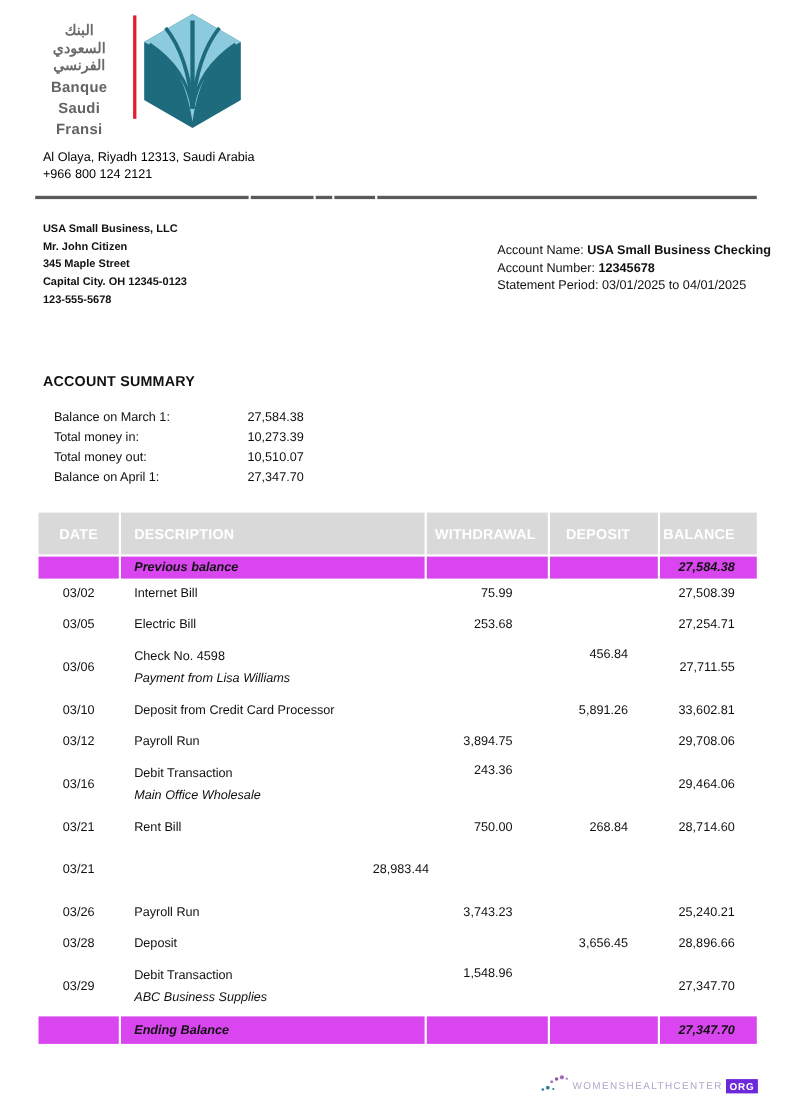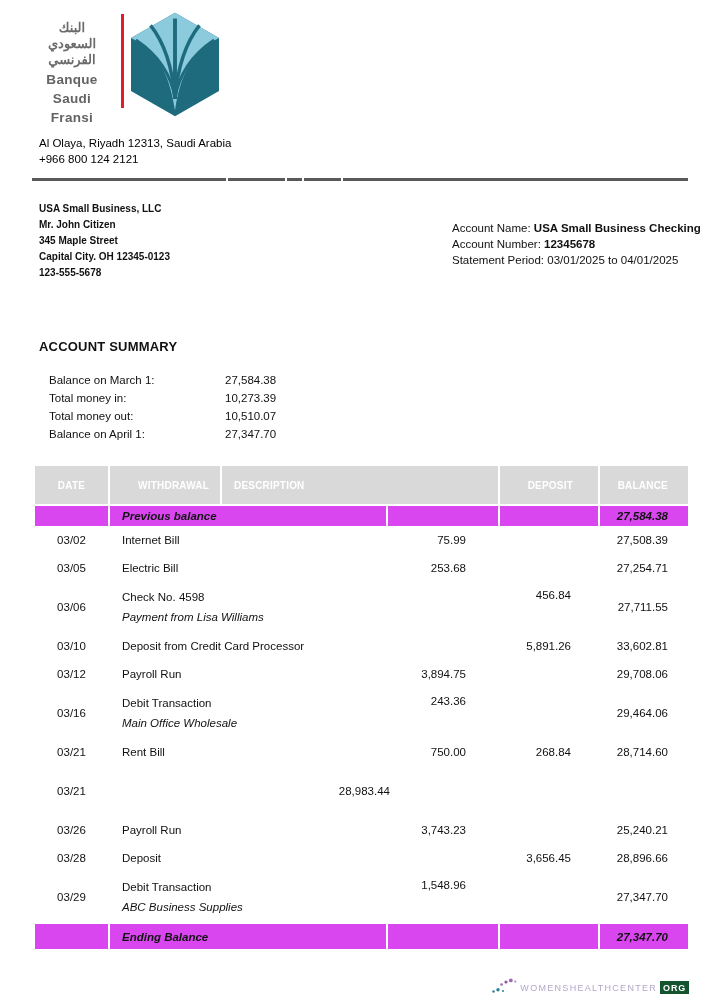--- a/index.html
+++ b/index.html
@@ -46,39 +46,39 @@
   .table { margin: 23px 0 0 35px; width: 653px; font-size: 11.5px; }
   .trow { display: flex; column-gap: 2px; align-items: center; background: #fff; }
   .c { display: flex; align-items: center; }
   .c.date { width: 73px; justify-content: center; }
   .c.desc { width: 276px; padding-left: 12px; align-items: flex-start; flex-direction: column; justify-content: center; }
   .c.wd  { width: 110px; justify-content: flex-end; padding-right: 32px; }
   .c.dp  { width: 98px;  justify-content: flex-end; padding-right: 27px; }
   .c.bal { width: 88px;  justify-content: flex-end; padding-right: 20px; }
 
   .thead { height: 38px; align-items: stretch; }
-  .thead .c { background: #d9d9d9; color: #ffffff; font-weight: bold; font-size: 10px; letter-spacing: 0.2px; }
+  .thead .c { background: #d9d9d9; color: #ffffff; font-weight: bold; font-size: 13px; letter-spacing: 0.2px; }
   .thead .c.wd { padding-right: 11px; }
   .thead .c.dp { padding-right: 25px; }
   .thead .c.bal { padding-right: 20px; }
 
   .hl { margin-top: 2px; height: 20px; align-items: stretch; font-weight: bold; }
   .hl .c { background: #d946ef; font-style: italic; }
   .hl.ending { height: 25px; }
 
   .body-row { min-height: 28px; }
   .body-row.double { min-height: 50px; }
   .body-row.double .c.wd, .body-row.double .c.dp { align-self: flex-start; padding-top: 7px; }
   .desc-main { line-height: 20px; }
   .desc-note { line-height: 20px; font-style: italic; }
 
   
   .watermark { position: absolute; right: 31px; bottom: 13px; display: flex; align-items: center; }
   .wm-text { font-size: 9px; letter-spacing: 1.3px; color: #b4a6ca; margin: 0 3px 0 2px; }
-  .wm-org { font-size: 9px; font-weight: bold; letter-spacing: 0.8px; color: #ffffff; background: #14532d; padding: 2px 3px 1px 3px; }
+  .wm-org { font-size: 9px; font-weight: bold; letter-spacing: 0.8px; color: #ffffff; background: #6d28d9; padding: 2px 3px 1px 3px; }
 </style>
 </head>
 <body>
 
 <div class="page">
 
   <div class="brand-row">
     <div class="brand-names">
       <div class="brand-ar">البنك</div>
       <div class="brand-ar">السعودي</div>
@@ -146,22 +146,22 @@
     <div class="srow">
       <div class="slabel">Balance on April 1:</div>
       <div>27,347.70</div>
     </div>
   </div>
 
   <div class="table">
 
     <div class="trow thead">
       <div class="c date">DATE</div>
+      <div class="c desc">DESCRIPTION</div>
       <div class="c wd">WITHDRAWAL</div>
-      <div class="c desc">DESCRIPTION</div>
       <div class="c dp">DEPOSIT</div>
       <div class="c bal">BALANCE</div>
     </div>
 
     <div class="trow hl">
       <div class="c date"></div>
       <div class="c desc">Previous balance</div>
       <div class="c wd"></div>
       <div class="c dp"></div>
       <div class="c bal">27,584.38</div>

